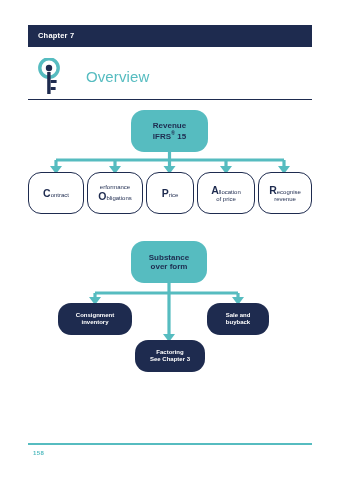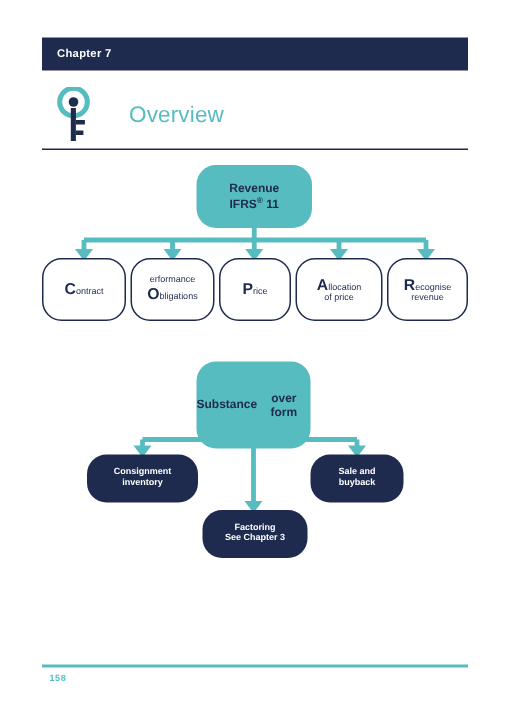--- a/index.html
+++ b/index.html
@@ -141,22 +141,23 @@
   #node-perfobl   { left: 87px;  width: 56px; }
   #node-price     { left: 146px; width: 48px; }
   #node-alloc     { left: 197px; width: 58px; }
   #node-recognise { left: 258px; width: 54px; }
 
   
   #node-substance {
     left: 131px;
     top: 241px;
     width: 76px;
-    height: 58px;
+    height: 42px;
     font-size: 8px;
+    flex-direction: column;
   }
 
   
   #node-consignment {
     left: 58px;
     top: 303px;
     width: 74px;
     height: 32px;
     font-size: 6px;
     flex-direction: column;
@@ -251,21 +252,21 @@
     </g>
     <g fill="#56bcc0">
       <polygon points="89,297 101,297 95,305"></polygon>
       <polygon points="232,297 244,297 238,305"></polygon>
       <polygon points="163,334 175,334 169,342"></polygon>
     </g>
   </svg>
 
   <div class="node node-teal" id="node-revenue">
     <span class="l1">Revenue</span>
-    <span class="l2"><span>IFRS</span><sup>®</sup><span> 11</span></span>
+    <span class="l2"><span>IFRS</span><sup>®</sup><span> 15</span></span>
   </div>
 
   <div class="node node-outline fivebox" id="node-contract">
     <span class="ln"><span class="cap">C</span><span>ontract</span></span>
   </div>
 
   <div class="node node-outline fivebox" id="node-perfobl">
     <span class="ln"><span>erformance</span></span>
     <span class="ln"><span class="cap">O</span><span>bligations</span></span>
   </div>

